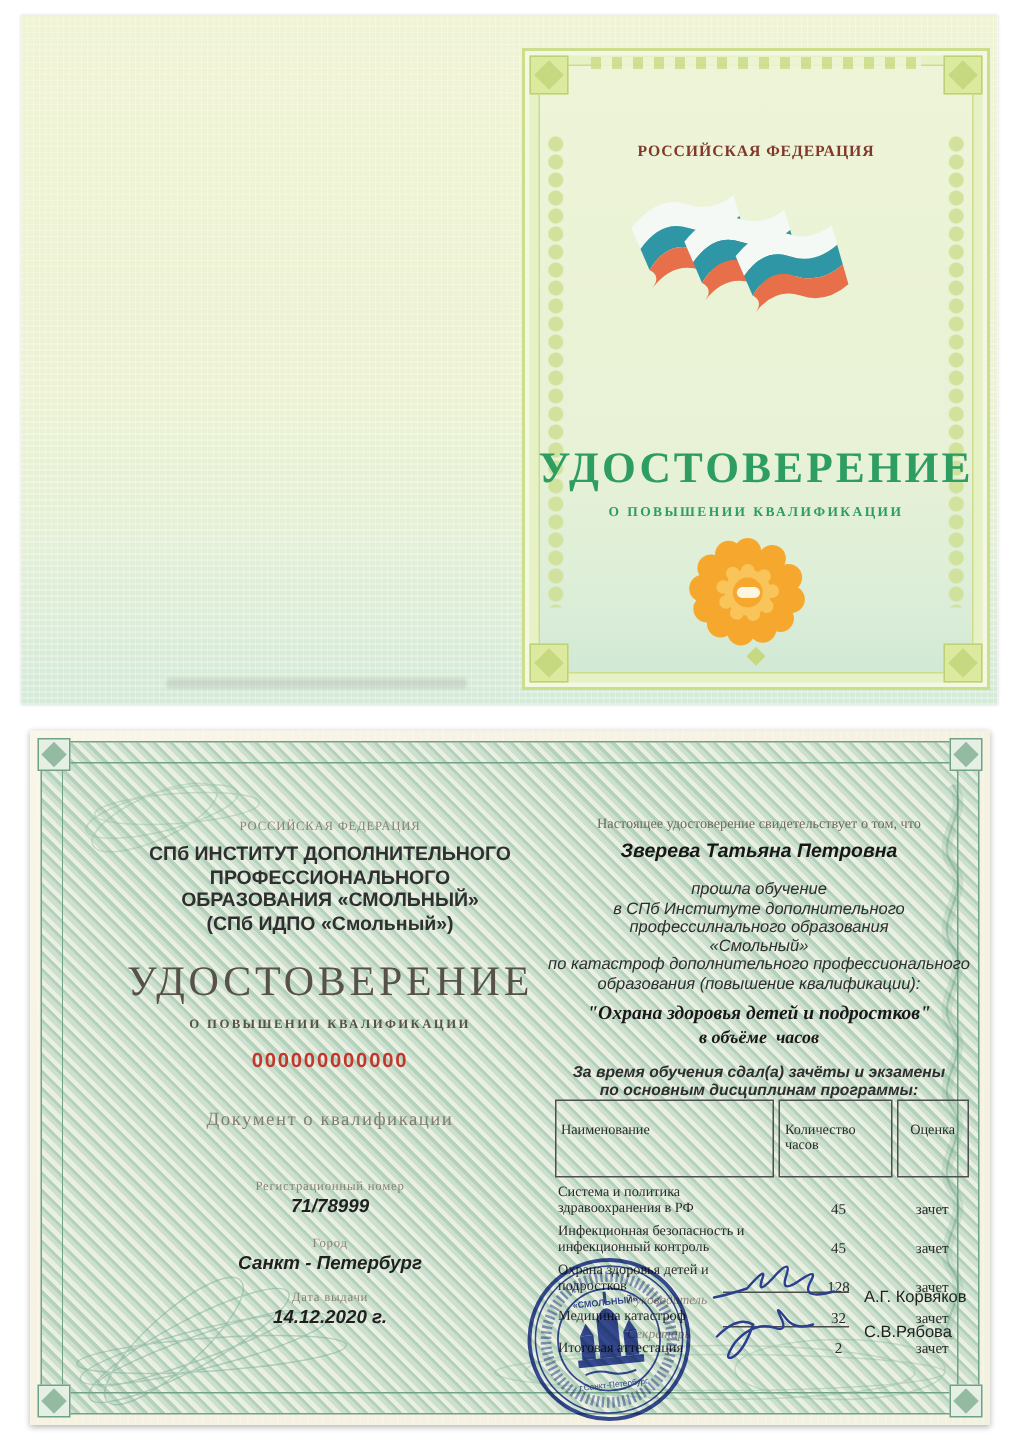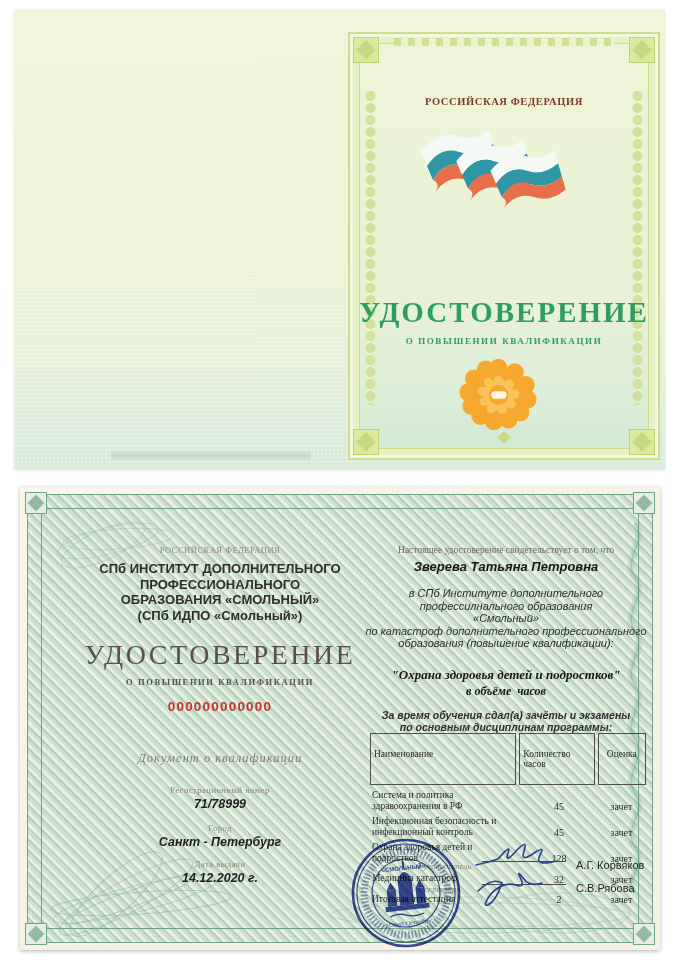--- a/index.html
+++ b/index.html
@@ -59,22 +59,22 @@
   .col-left{position:absolute;left:40px;top:0;width:320px;text-align:center;}
   .col-right{position:absolute;left:344px;top:0;width:284px;text-align:center;}
   .tiny-label{font-family:"Liberation Serif",serif;font-size:8.5px;letter-spacing:.5px;color:#8a8475;}
   .inst{position:absolute;left:0;right:0;top:74px;font-weight:bold;font-size:13px;line-height:15.5px;color:#2f2f2f;}
   .cert-title{position:absolute;left:0;right:0;top:152px;
     font-family:"Liberation Serif",serif;font-size:28px;letter-spacing:2.5px;color:#57514a;}
   .cert-sub{position:absolute;left:0;right:0;top:190px;
     font-family:"Liberation Serif",serif;font-weight:bold;font-size:8.5px;letter-spacing:1.6px;color:#57514a;}
   .serial{position:absolute;left:0;right:0;top:212px;font-weight:bold;font-size:13.5px;
     letter-spacing:1.2px;color:#c2362d;}
-  .doc-type{position:absolute;left:0;right:0;top:264px;
-    font-family:"Liberation Serif",serif;font-style:italic;font-size:12.5px;letter-spacing:1px;color:#837d6f;}
+  .doc-type{position:absolute;left:0;right:0;top:252px;
+    font-family:"Liberation Serif",serif;font-size:12.5px;letter-spacing:1px;color:#837d6f;}
   .val-bi{font-weight:bold;font-style:italic;font-size:12.5px;color:#1f1f1f;}
   .pos{position:absolute;left:0;right:0;}
 
   .intro{position:absolute;left:0;right:0;top:58px;
     font-family:"Liberation Serif",serif;font-size:9.5px;color:#6f695d;}
   .person{position:absolute;left:0;right:0;top:72px;font-weight:bold;font-style:italic;
     font-size:13px;color:#171717;}
   .bodyline{font-style:italic;font-size:11px;line-height:12.5px;color:#2e2e2e;}
   .program{position:absolute;left:0;right:0;top:180px;font-family:"Liberation Serif",serif;
     font-weight:bold;font-style:italic;font-size:13px;color:#171717;}
@@ -220,20 +220,21 @@
     <div class="pos tiny-label" style="top:336px">Город</div>
     <div class="pos val-bi" style="top:348px">Санкт - Петербург</div>
     <div class="pos tiny-label" style="top:372px">Дата выдачи</div>
     <div class="pos val-bi" style="top:384px">14.12.2020 г.</div>
   </div>
 
   <div class="col-right">
     <div class="intro">Настоящее удостоверение свидетельствует о том, что</div>
     <div class="person">Зверева Татьяна Петровна</div>
     <div class="pos" style="top:100px">
+      <div class="bodyline">прошла обучение</div>
       <div class="bodyline">в СПб Институте дополнительного</div>
       <div class="bodyline">профессилнального образования</div>
       <div class="bodyline">«Смольный»</div>
       <div class="bodyline">по катастроф дополнительного профессионального</div>
       <div class="bodyline">образования (повышение квалификации):</div>
     </div>
     <div class="program">"Охрана здоровья детей и подростков"</div>
     <div class="volume">в объёме  часов</div>
     <div class="pos" style="top:222px">
       <div class="examline">За время обучения сдал(а) зачёты и экзамены</div>

